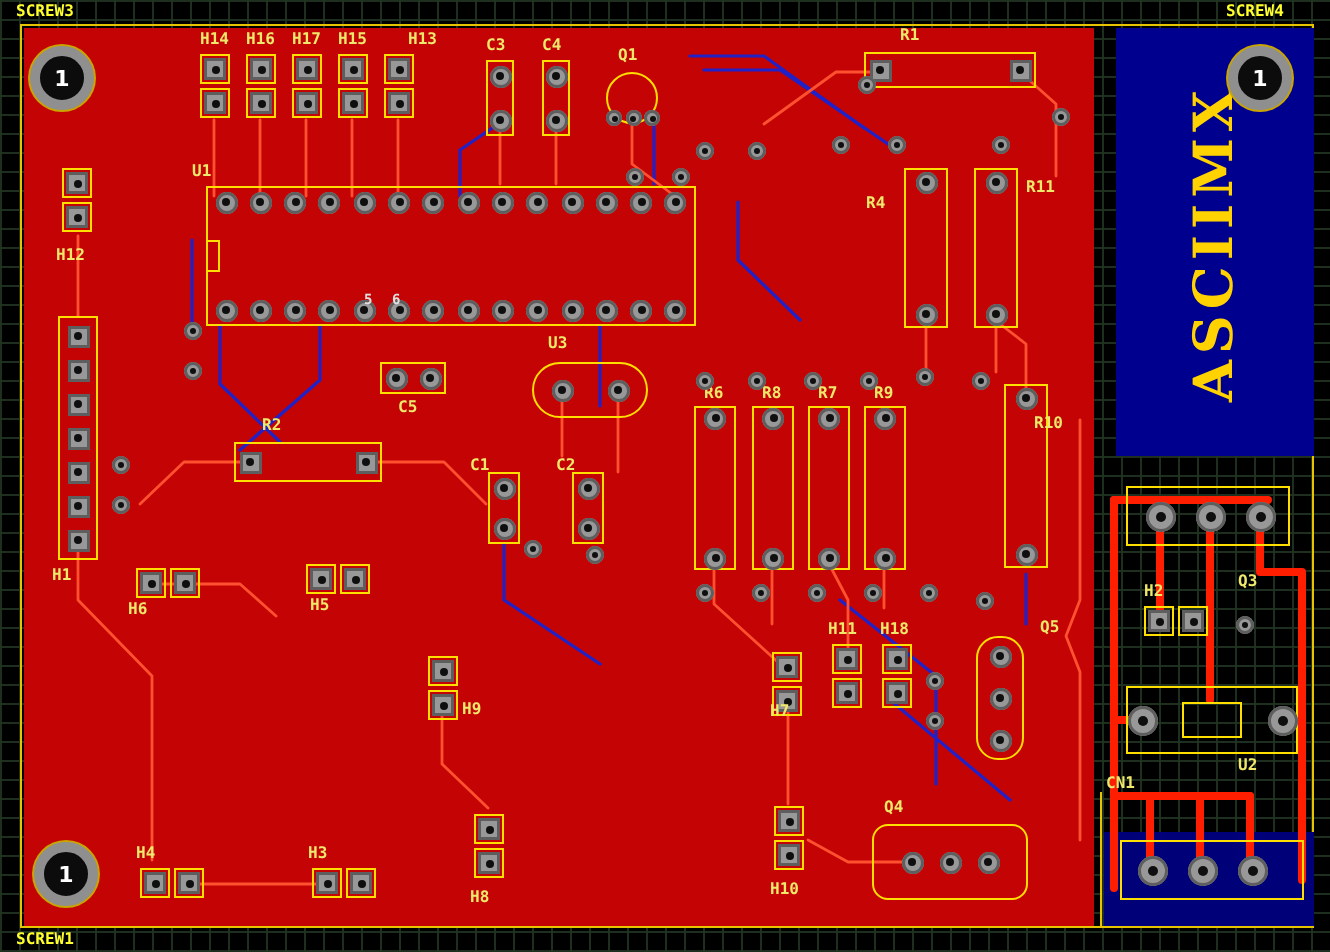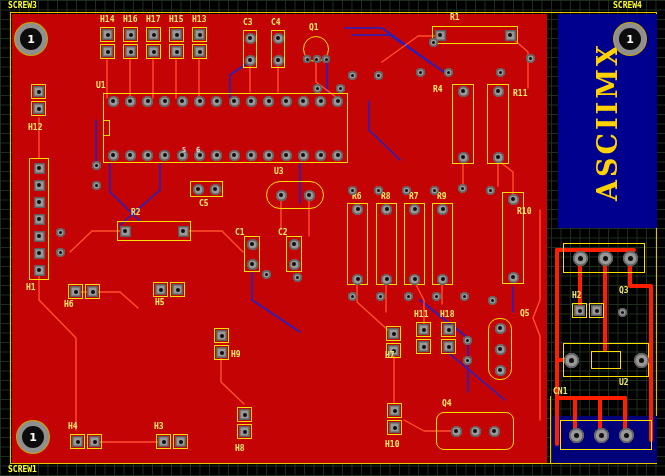--- a/index.html
+++ b/index.html
@@ -150,21 +150,21 @@
       </div>
       <div class="comp" style="left: 192px; top: 27px;">
         <div class="outline" style="left: 0px; top: 0px; width: 15px; height: 15px;"></div>
         <div class="outline" style="left: 0px; top: 17px; width: 15px; height: 15px;"></div>
         <div class="pad" style="width: 11px; height: 11px; left: 2px; top: 2px;">
           <div class="hole" style="width: 4px; height: 4px;"></div>
         </div>
         <div class="pad" style="width: 11px; height: 11px; left: 2px; top: 19px;">
           <div class="hole" style="width: 4px; height: 4px;"></div>
         </div>
-        <span class="ref" style="left: 0px; top: -11px;">H13</span>
+        <span class="ref" style="left: 12px; top: -11px;">H13</span>
       </div>
       <div class="comp" style="left: 243px; top: 30px;">
         <div class="outline" style="left: 0px; top: 0px; width: 14px; height: 38px;"></div>
         <div class="pad round" style="width: 11px; height: 11px; left: 1.5px; top: 2.5px;">
           <div class="hole" style="width: 4px; height: 4px;"></div>
         </div>
         <div class="pad round" style="width: 11px; height: 11px; left: 1.5px; top: 24.5px;">
           <div class="hole" style="width: 4px; height: 4px;"></div>
         </div>
         <span class="ref" style="left: 0px; top: -11px;">C3</span>
@@ -203,21 +203,21 @@
         <span class="ref" style="left: 18px; top: -12px;">R1</span>
       </div>
       <div class="comp" style="left: 452px; top: 84px;">
         <div class="outline" style="left: 0px; top: 0px; width: 22px; height: 80px;"></div>
         <div class="pad round" style="width: 11px; height: 11px; left: 5.5px; top: 1.5px;">
           <div class="hole" style="width: 4px; height: 4px;"></div>
         </div>
         <div class="pad round" style="width: 11px; height: 11px; left: 5.5px; top: 67.5px;">
           <div class="hole" style="width: 4px; height: 4px;"></div>
         </div>
-        <span class="ref" style="left: -19px; top: 2px;">R4</span>
+        <span class="ref" style="left: -19px; top: 14px;">R4</span>
       </div>
       <div class="comp" style="left: 487px; top: 84px;">
         <div class="outline" style="left: 0px; top: 0px; width: 22px; height: 80px;"></div>
         <div class="pad round" style="width: 11px; height: 11px; left: 5.5px; top: 1.5px;">
           <div class="hole" style="width: 4px; height: 4px;"></div>
         </div>
         <div class="pad round" style="width: 11px; height: 11px; left: 5.5px; top: 67.5px;">
           <div class="hole" style="width: 4px; height: 4px;"></div>
         </div>
         <span class="ref" style="left: 26px; top: 6px;">R11</span>

